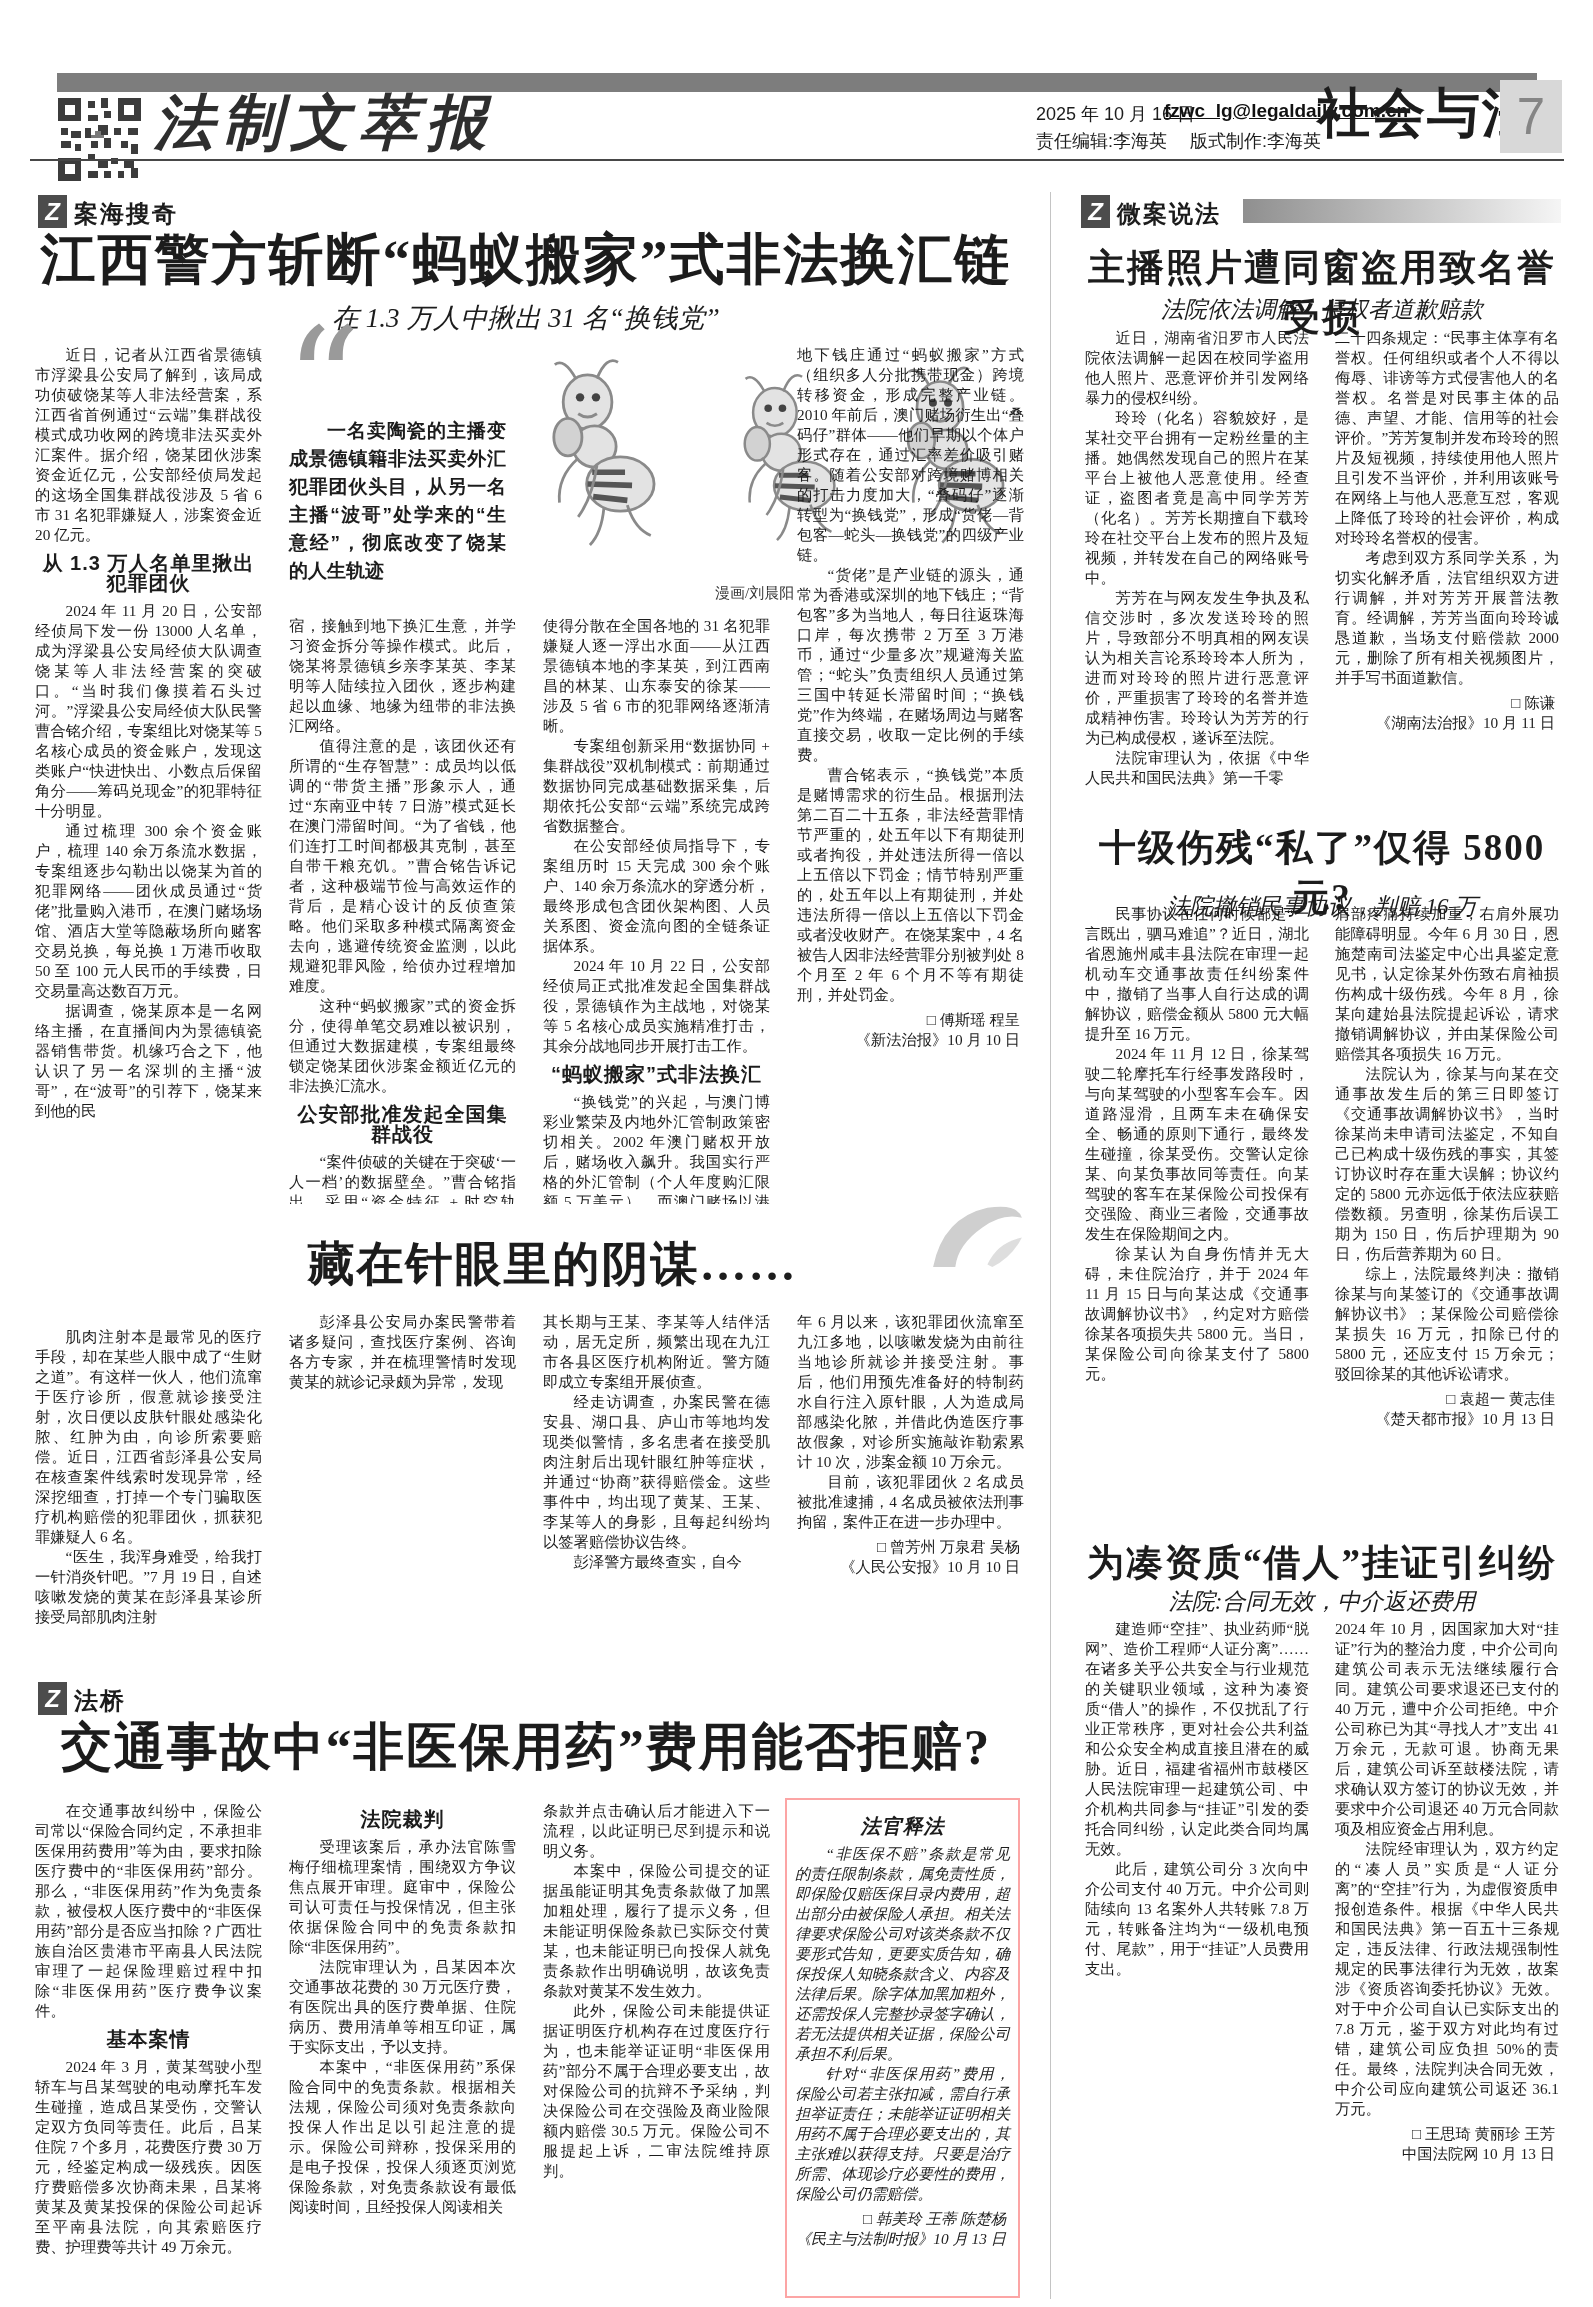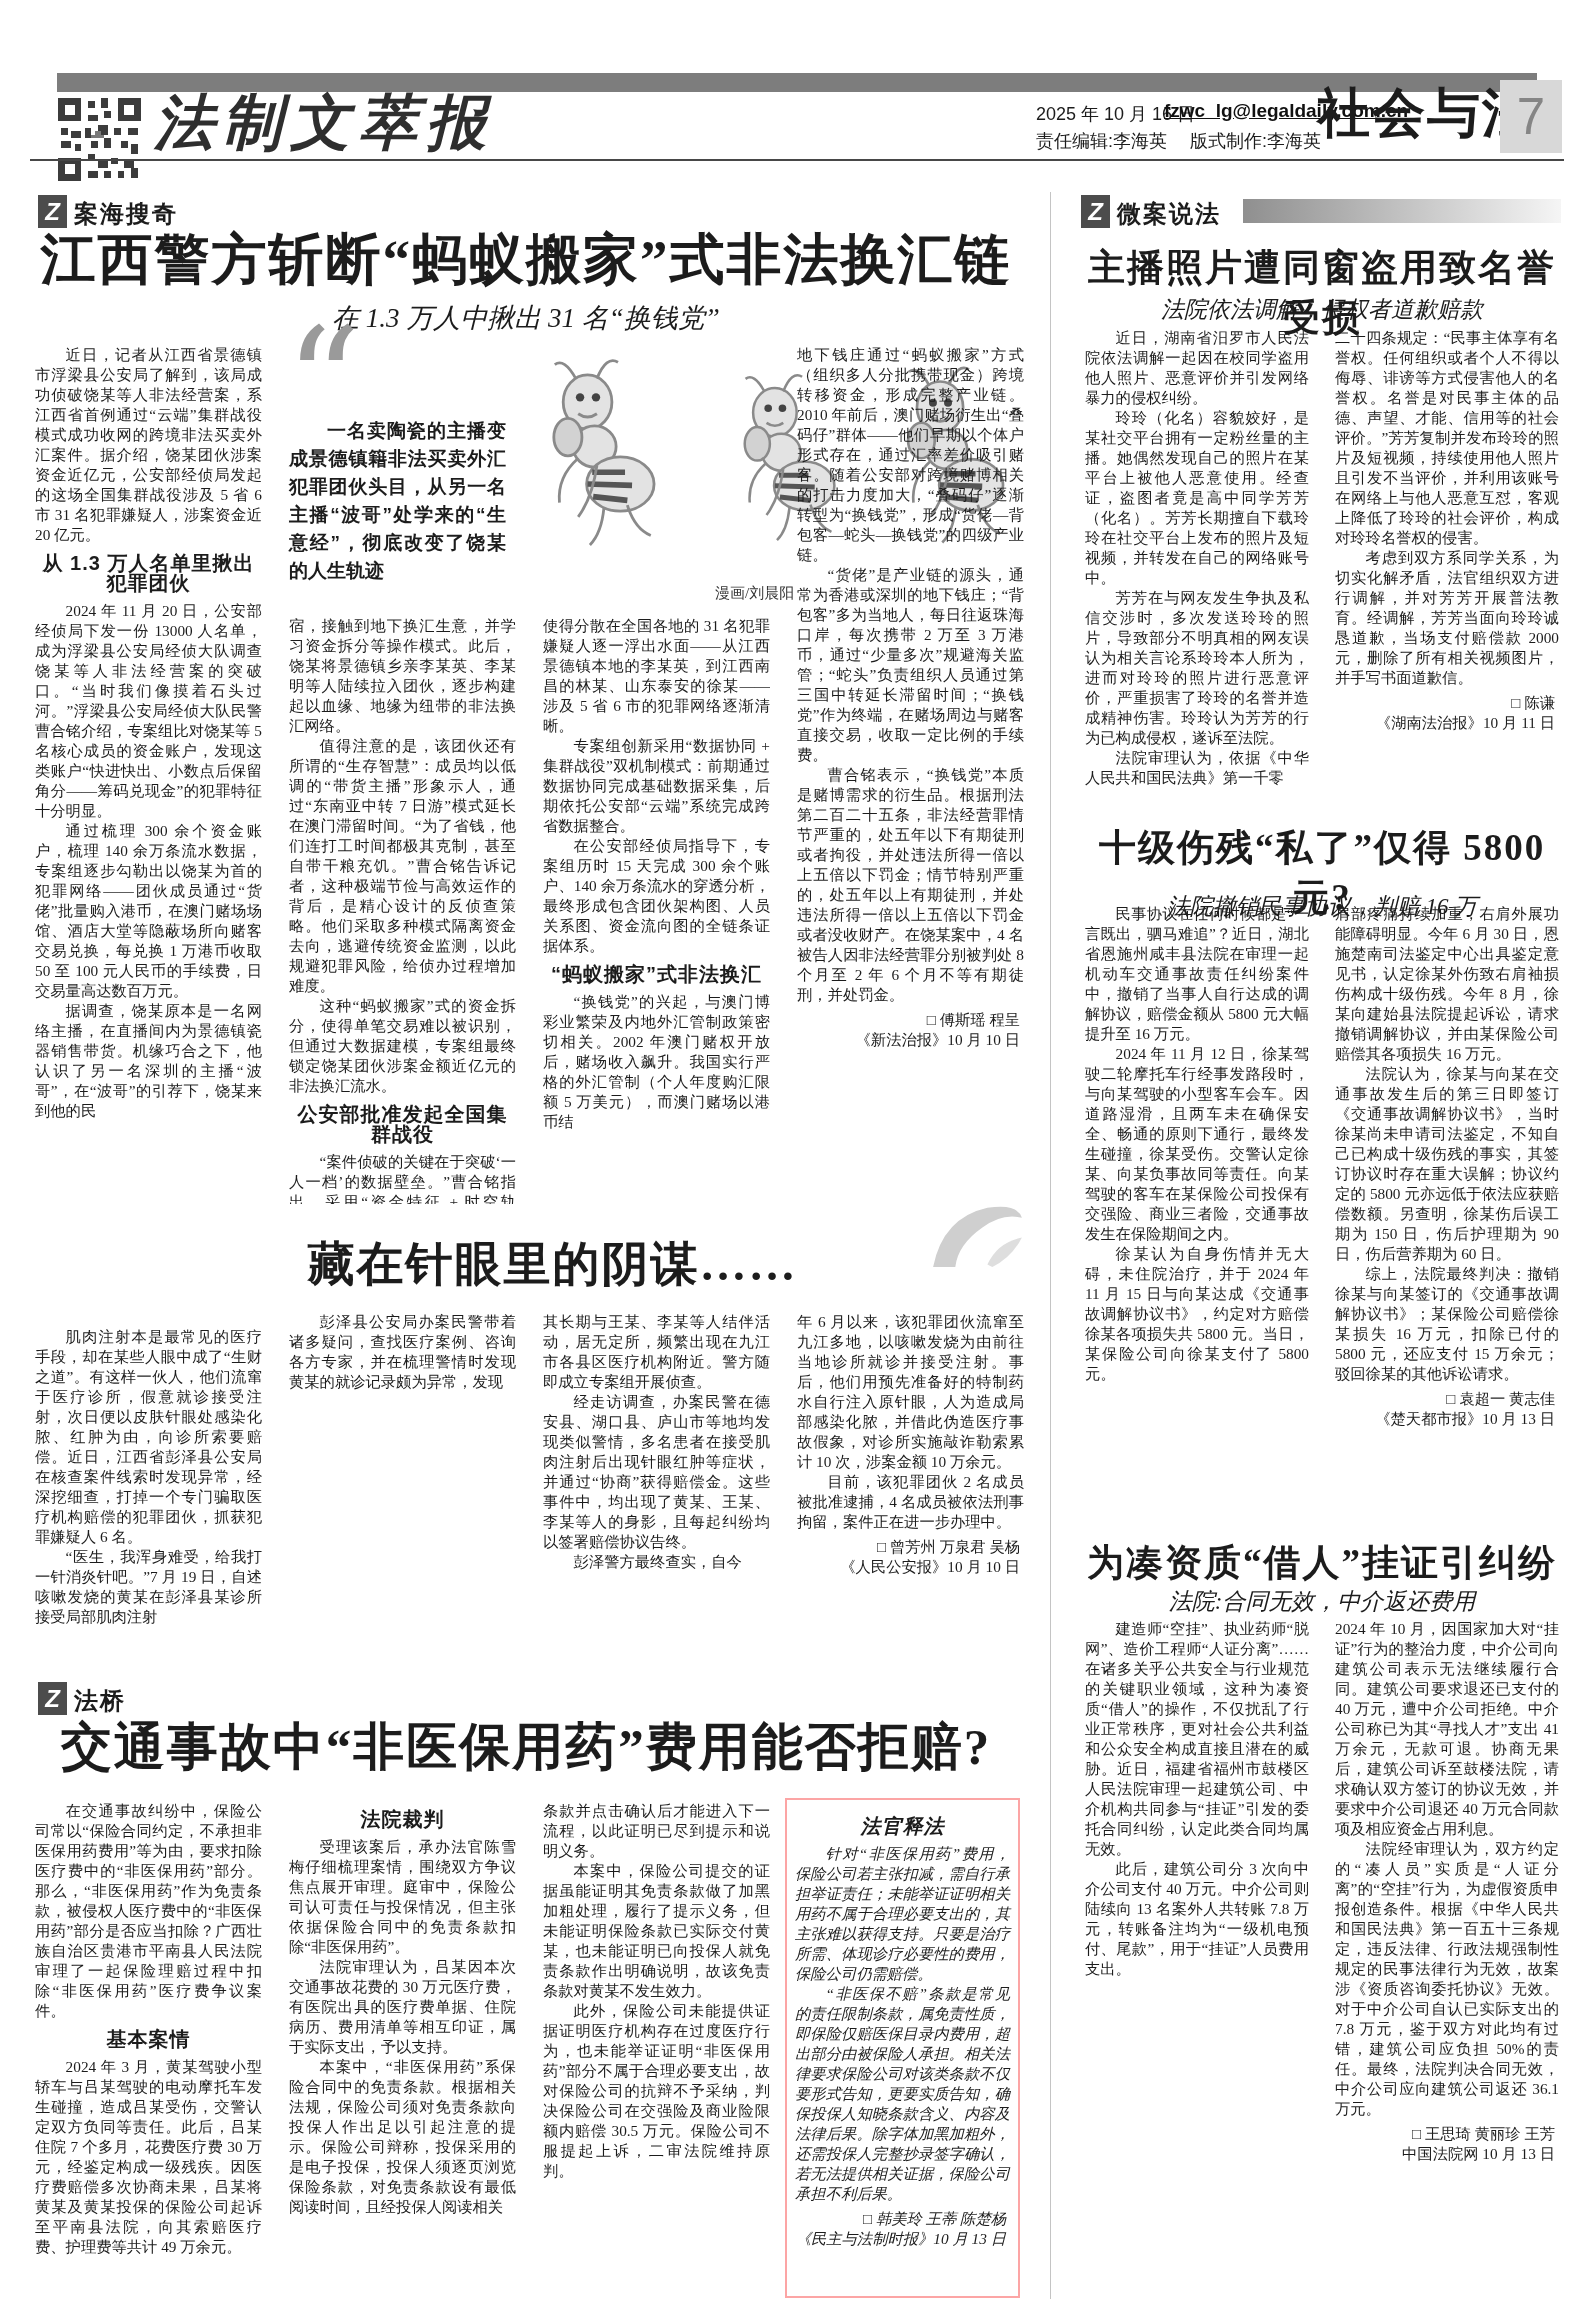--- a/index.html
+++ b/index.html
@@ -162,20 +162,21 @@
       <div class="b-cont">宿，接触到地下换汇生意，并学习资金拆分等操作模式。此后，饶某将景德镇乡亲李某英、李某明等人陆续拉入团伙，逐步构建起以血缘、地缘为纽带的非法换汇网络。</div>
       <div class="b-p">值得注意的是，该团伙还有所谓的“生存智慧”：成员均以低调的“带货主播”形象示人，通过“东南亚中转 7 日游”模式延长在澳门滞留时间。“为了省钱，他们连打工时间都极其克制，甚至自带干粮充饥。”曹合铭告诉记者，这种极端节俭与高效运作的背后，是精心设计的反侦查策略。他们采取多种模式隔离资金去向，逃避传统资金监测，以此规避犯罪风险，给侦办过程增加难度。</div>
       <div class="b-p">这种“蚂蚁搬家”式的资金拆分，使得单笔交易难以被识别，但通过大数据建模，专案组最终锁定饶某团伙涉案金额近亿元的非法换汇流水。</div>
       <div class="b-h">公安部批准发起全国集群战役</div>
       <div class="b-p">“案件侦破的关键在于突破‘一人一档’的数据壁垒。”曹合铭指出，采用“资金特征 + 时空轨迹”双维度建模：通过综合分析、资金穿透等方式，交叉验证，</div>
     </div>
   <div class="abs col" style="left:543px;top:616px;height:588px;">
       <div class="b-cont">使得分散在全国各地的 31 名犯罪嫌疑人逐一浮出水面——从江西景德镇本地的李某英，到江西南昌的林某、山东泰安的徐某——涉及 5 省 6 市的犯罪网络逐渐清晰。</div>
       <div class="b-p">专案组创新采用“数据协同 + 集群战役”双机制模式：前期通过数据协同完成基础数据采集，后期依托公安部“云端”系统完成跨省数据整合。</div>
       <div class="b-p">在公安部经侦局指导下，专案组历时 15 天完成 300 余个账户、140 余万条流水的穿透分析，最终形成包含团伙架构图、人员关系图、资金流向图的全链条证据体系。</div>
+      <div class="b-p">2024 年 10 月 22 日，公安部经侦局正式批准发起全国集群战役，景德镇作为主战地，对饶某等 5 名核心成员实施精准打击，其余分战地同步开展打击工作。</div>
       <div class="b-h">“蚂蚁搬家”式非法换汇</div>
       <div class="b-p">“换钱党”的兴起，与澳门博彩业繁荣及内地外汇管制政策密切相关。2002 年澳门赌权开放后，赌场收入飙升。我国实行严格的外汇管制（个人年度购汇限额 5 万美元），而澳门赌场以港币结</div>
     </div>
   <div class="abs col" style="left:797px;top:345px;height:858px;">
       <div class="b-cont">地下钱庄通过“蚂蚁搬家”方式（组织多人分批携带现金）跨境转移资金，形成完整产业链。2010 年前后，澳门赌场衍生出“叠码仔”群体——他们早期以个体户形式存在，通过汇率差价吸引赌客。随着公安部对跨境赌博相关的打击力度加大，“叠码仔”逐渐转型为“换钱党”，形成“货佬—背包客—蛇头—换钱党”的四级产业链。</div>
       <div class="b-p">“货佬”是产业链的源头，通常为香港或深圳的地下钱庄；“背包客”多为当地人，每日往返珠海口岸，每次携带 2 万至 3 万港币，通过“少量多次”规避海关监管；“蛇头”负责组织人员通过第三国中转延长滞留时间；“换钱党”作为终端，在赌场周边与赌客直接交易，收取一定比例的手续费。</div>
       <div class="b-p">曹合铭表示，“换钱党”本质是赌博需求的衍生品。根据刑法第二百二十五条，非法经营罪情节严重的，处五年以下有期徒刑或者拘役，并处违法所得一倍以上五倍以下罚金；情节特别严重的，处五年以上有期徒刑，并处违法所得一倍以上五倍以下罚金或者没收财产。在饶某案中，4 名被告人因非法经营罪分别被判处 8 个月至 2 年 6 个月不等有期徒刑，并处罚金。</div>
       <div class="b-by">□ 傅斯瑶 程呈</div>
       <div class="b-src">《新法治报》10 月 10 日</div>
     </div>
@@ -224,22 +225,22 @@
       <div class="b-p">法院审理认为，吕某因本次交通事故花费的 30 万元医疗费，有医院出具的医疗费单据、住院病历、费用清单等相互印证，属于实际支出，予以支持。</div>
       <div class="b-p">本案中，“非医保用药”系保险合同中的免责条款。根据相关法规，保险公司须对免责条款向投保人作出足以引起注意的提示。保险公司辩称，投保采用的是电子投保，投保人须逐页浏览保险条款，对免责条款设有最低阅读时间，且经投保人阅读相关</div>
     </div>
   <div class="abs col" style="left:543px;top:1801px;height:498px;">
       <div class="b-cont">条款并点击确认后才能进入下一流程，以此证明已尽到提示和说明义务。</div>
       <div class="b-p">本案中，保险公司提交的证据虽能证明其免责条款做了加黑加粗处理，履行了提示义务，但未能证明保险条款已实际交付黄某，也未能证明已向投保人就免责条款作出明确说明，故该免责条款对黄某不发生效力。</div>
       <div class="b-p">此外，保险公司未能提供证据证明医疗机构存在过度医疗行为，也未能举证证明“非医保用药”部分不属于合理必要支出，故对保险公司的抗辩不予采纳，判决保险公司在交强险及商业险限额内赔偿 30.5 万元。保险公司不服提起上诉，二审法院维持原判。</div>
     </div>
   <div class="abs col shibox" style="left:785px;top:1798px;width:235px;height:500px;padding:8px;box-sizing:border-box;">
       <div class="b-h">法官释法</div>
+      <div class="b-p">“非医保不赔”条款是常见的责任限制条款，属免责性质，即保险仅赔医保目录内费用，超出部分由被保险人承担。相关法律要求保险公司对该类条款不仅要形式告知，更要实质告知，确保投保人知晓条款含义、内容及法律后果。除字体加黑加粗外，还需投保人完整抄录签字确认，若无法提供相关证据，保险公司承担不利后果。</div>
       <div class="b-p">针对“非医保用药”费用，保险公司若主张扣减，需自行承担举证责任；未能举证证明相关用药不属于合理必要支出的，其主张难以获得支持。只要是治疗所需、体现诊疗必要性的费用，保险公司仍需赔偿。</div>
-      <div class="b-p">“非医保不赔”条款是常见的责任限制条款，属免责性质，即保险仅赔医保目录内费用，超出部分由被保险人承担。相关法律要求保险公司对该类条款不仅要形式告知，更要实质告知，确保投保人知晓条款含义、内容及法律后果。除字体加黑加粗外，还需投保人完整抄录签字确认，若无法提供相关证据，保险公司承担不利后果。</div>
       <div class="b-by">□ 韩美玲 王蒂 陈楚杨</div>
       <div class="b-src">《民主与法制时报》10 月 13 日</div>
     </div>
 
   <div class="abs ztag" style="left:1081px;top:195px;">
     <div class="zbox">Z</div>
     <div class="ztxt">微案说法</div>
   </div>
   <div class="abs gradbar" style="left:1243px;top:199px;width:318px;height:24px;"></div>
 

